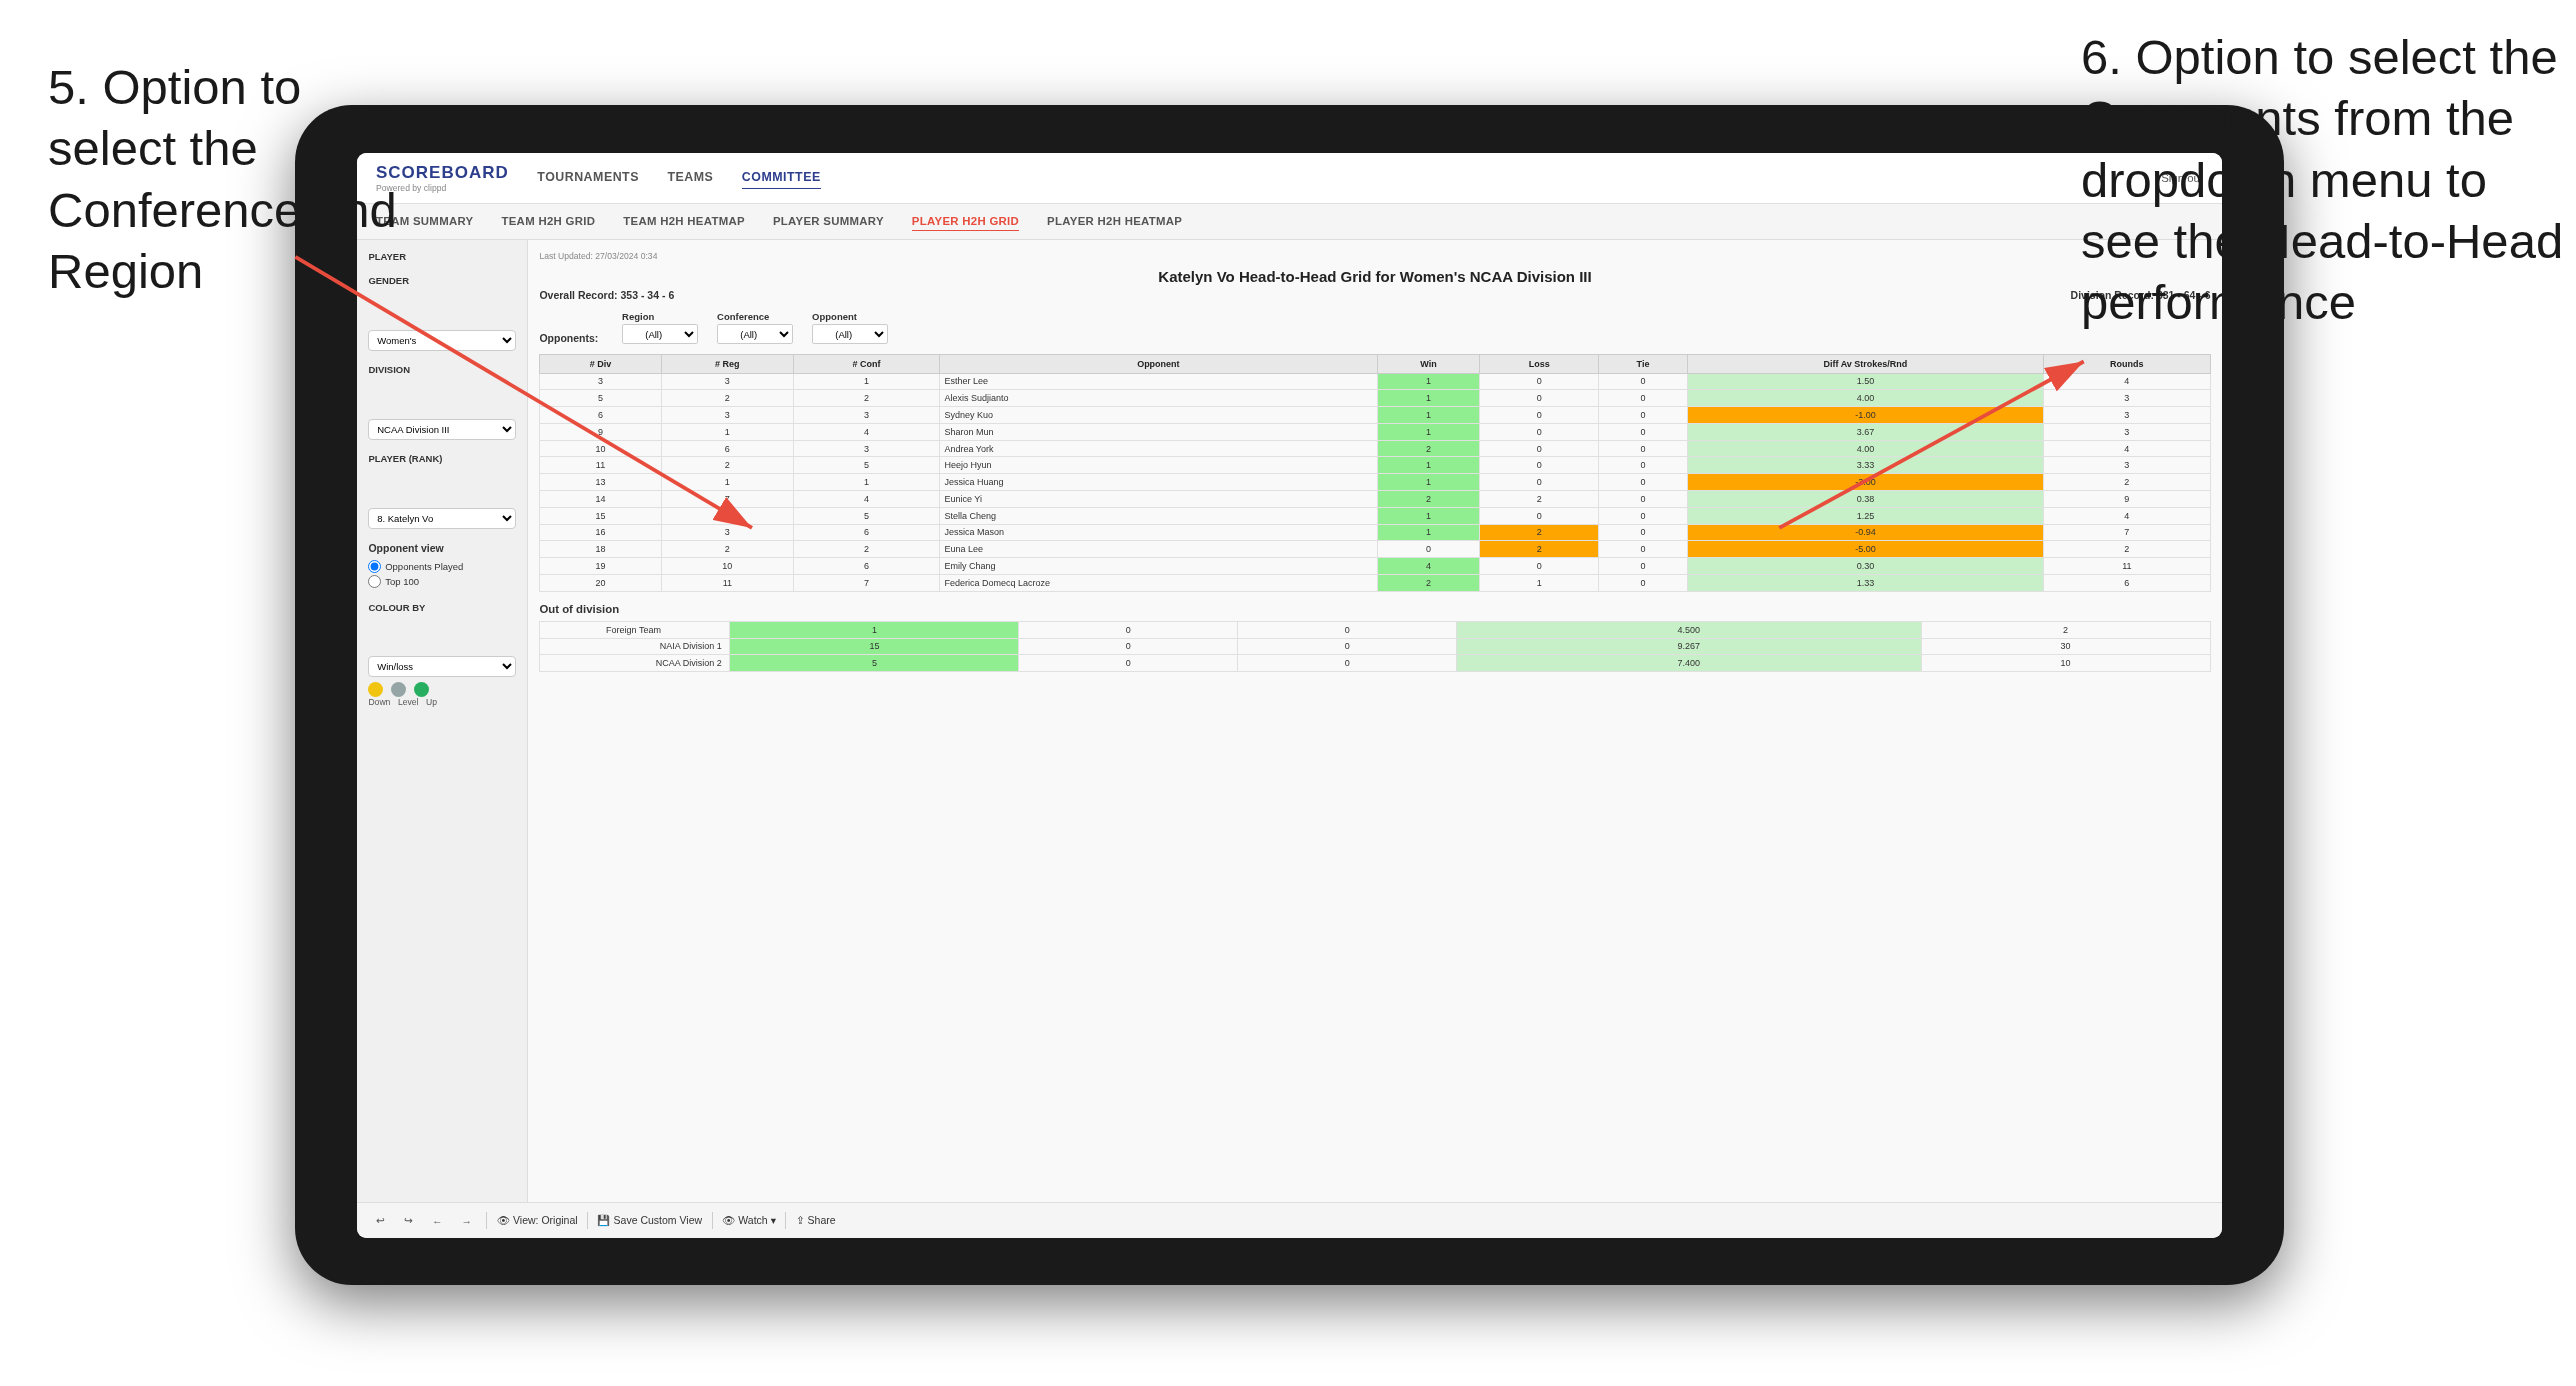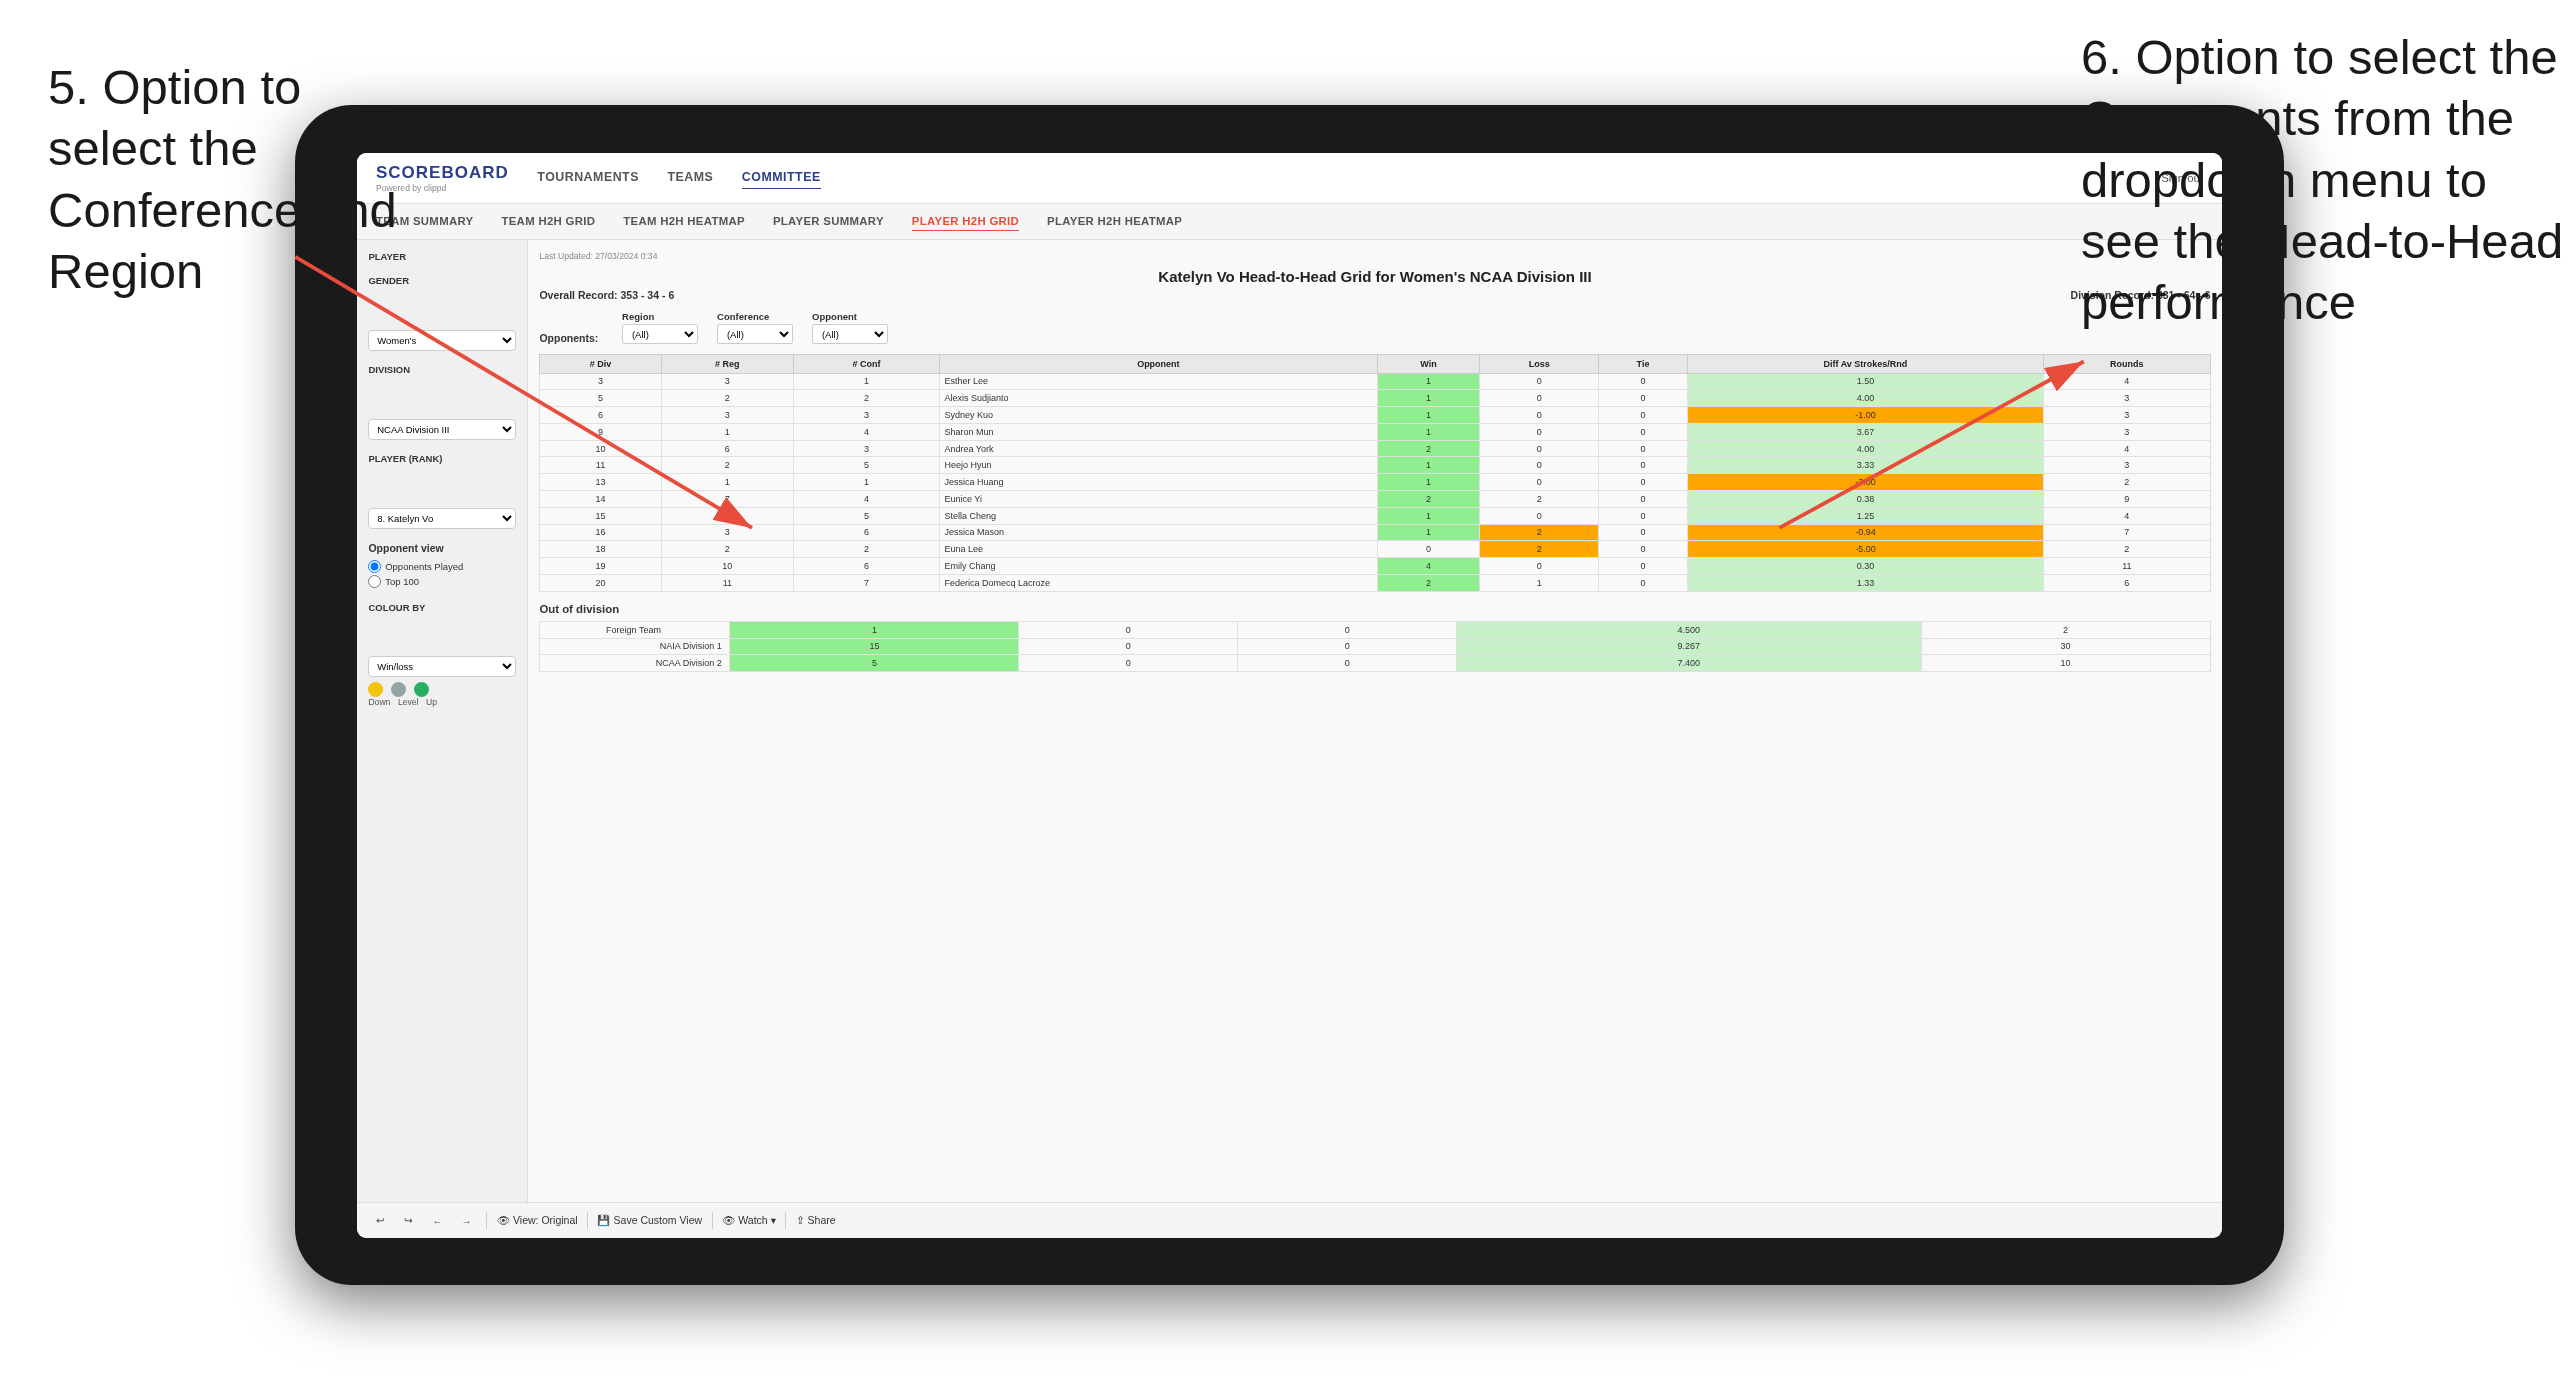--- a/index.html
+++ b/index.html
@@ -288,20 +288,21 @@
       color: #333;
     }
 
     .filter-select {
       font-size: 9.5px;
       padding: 2.9px 19px 2.9px 4.8px;
       border: 1px solid #ccc;
       background: #fff;
       border-radius: 1.9px;
       min-width: 76px;
+      text-align: right;
     }
 
     .opponents-label {
       font-size: 10.5px;
       font-weight: 600;
       color: #333;
       margin-right: 4.8px;
     }
 
     

